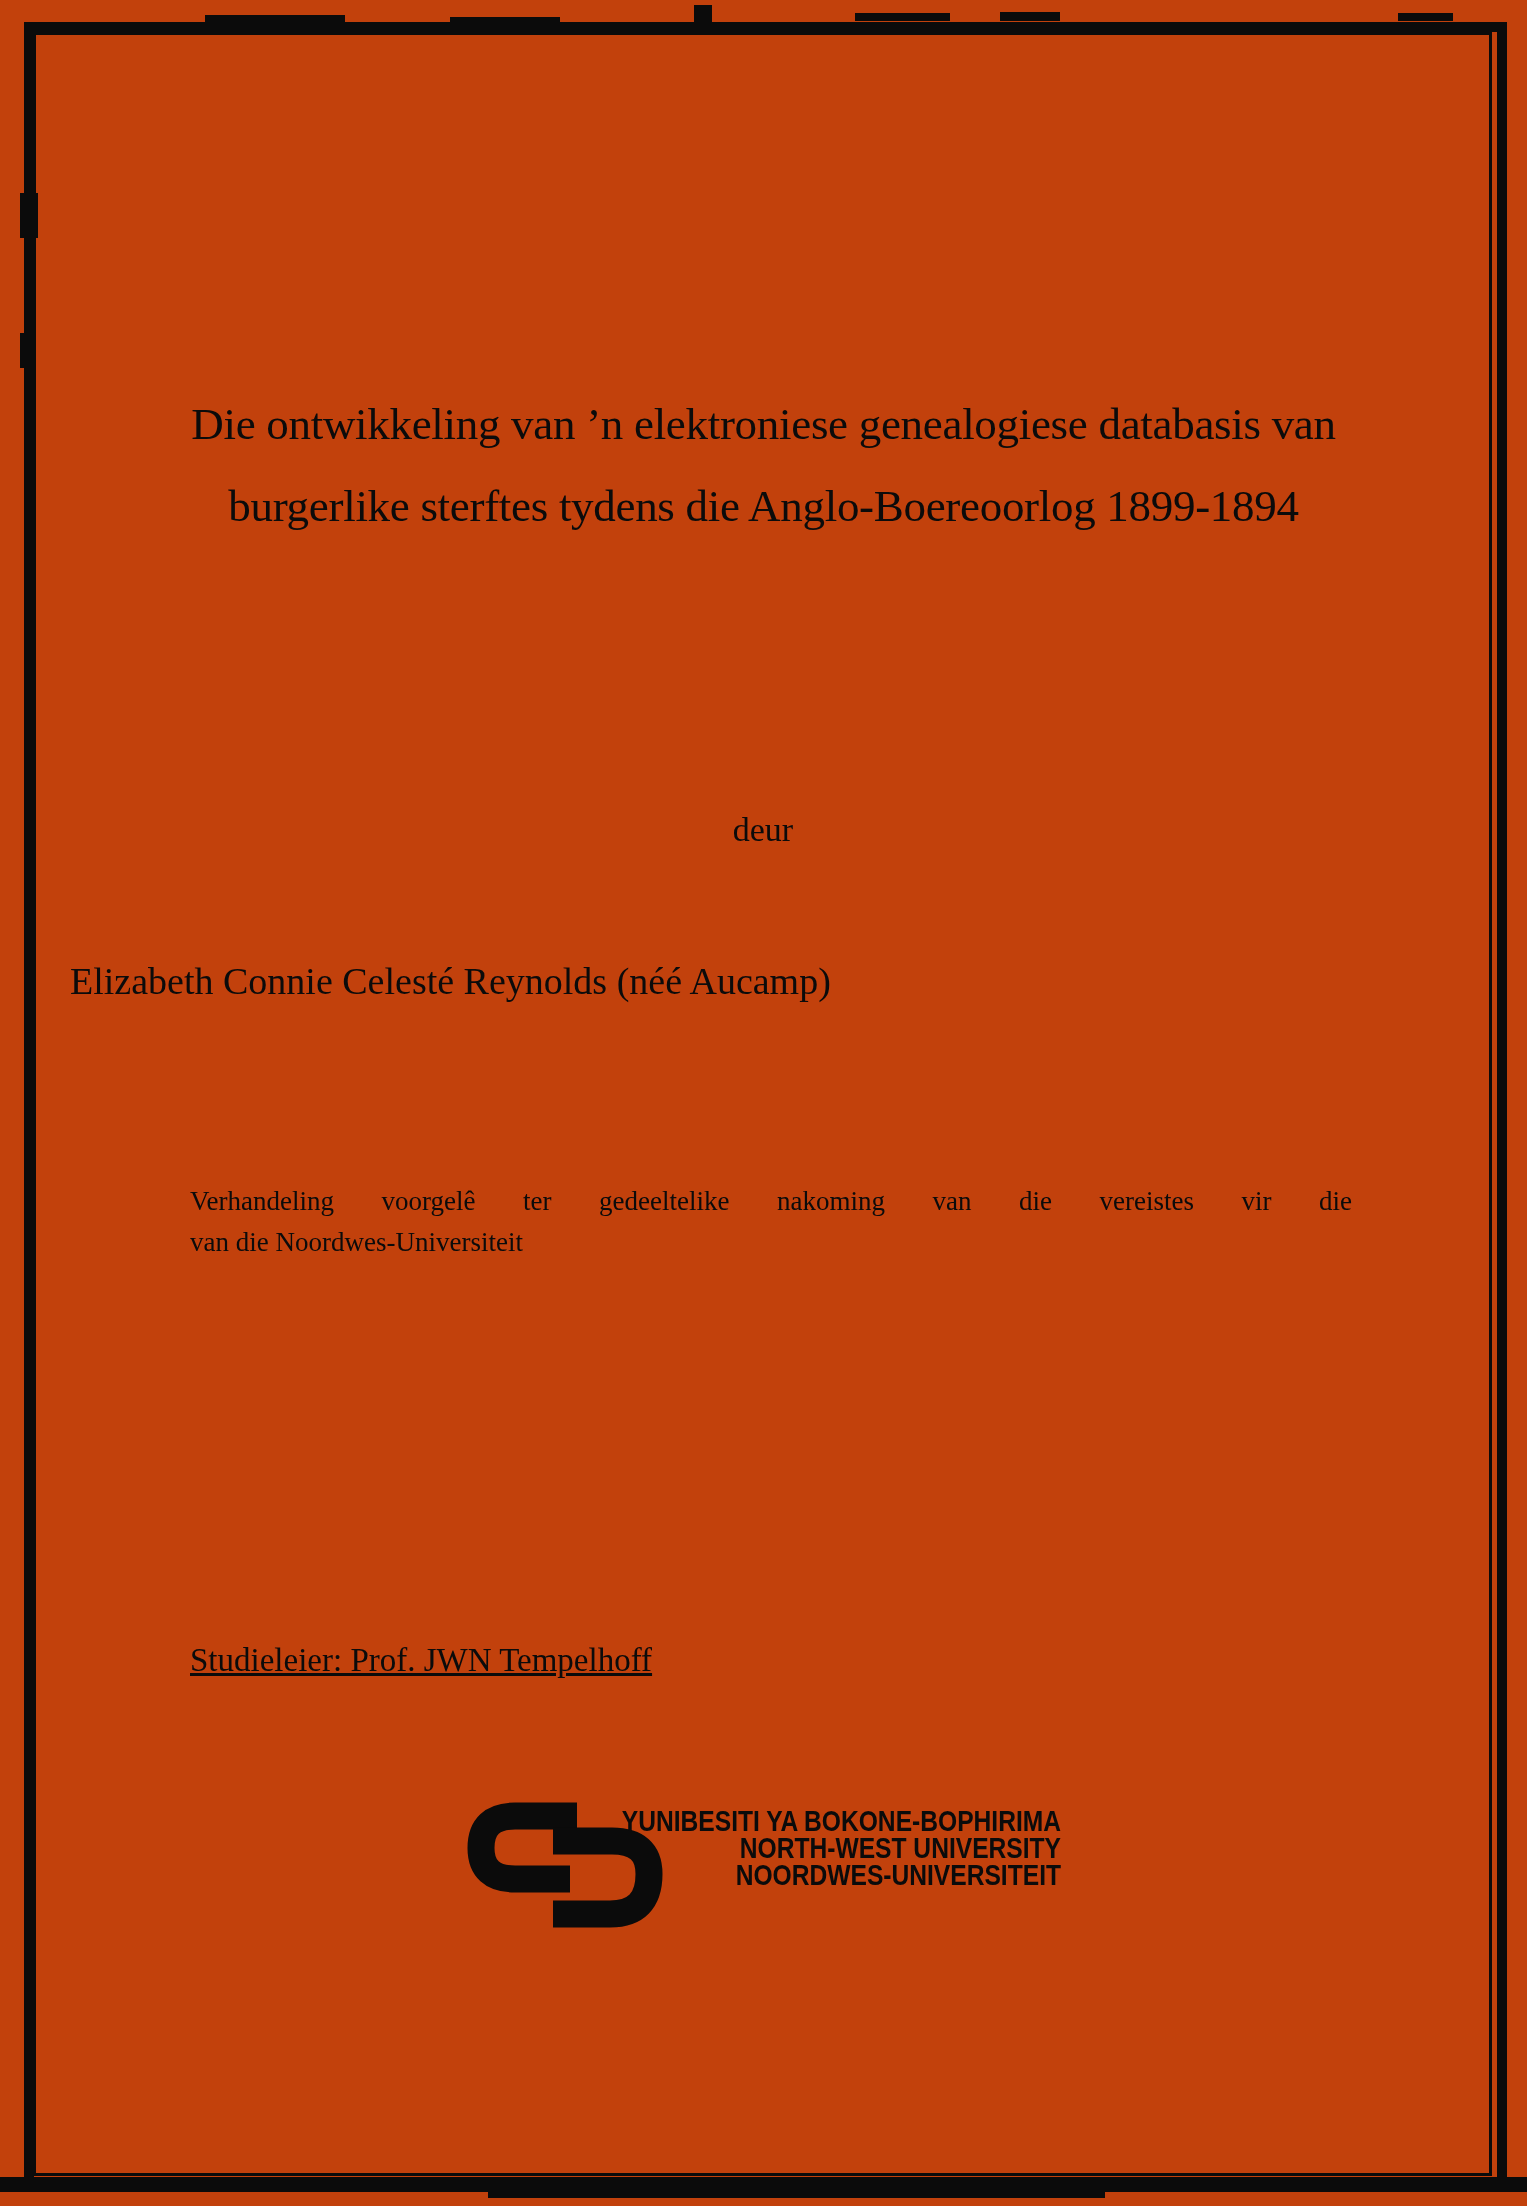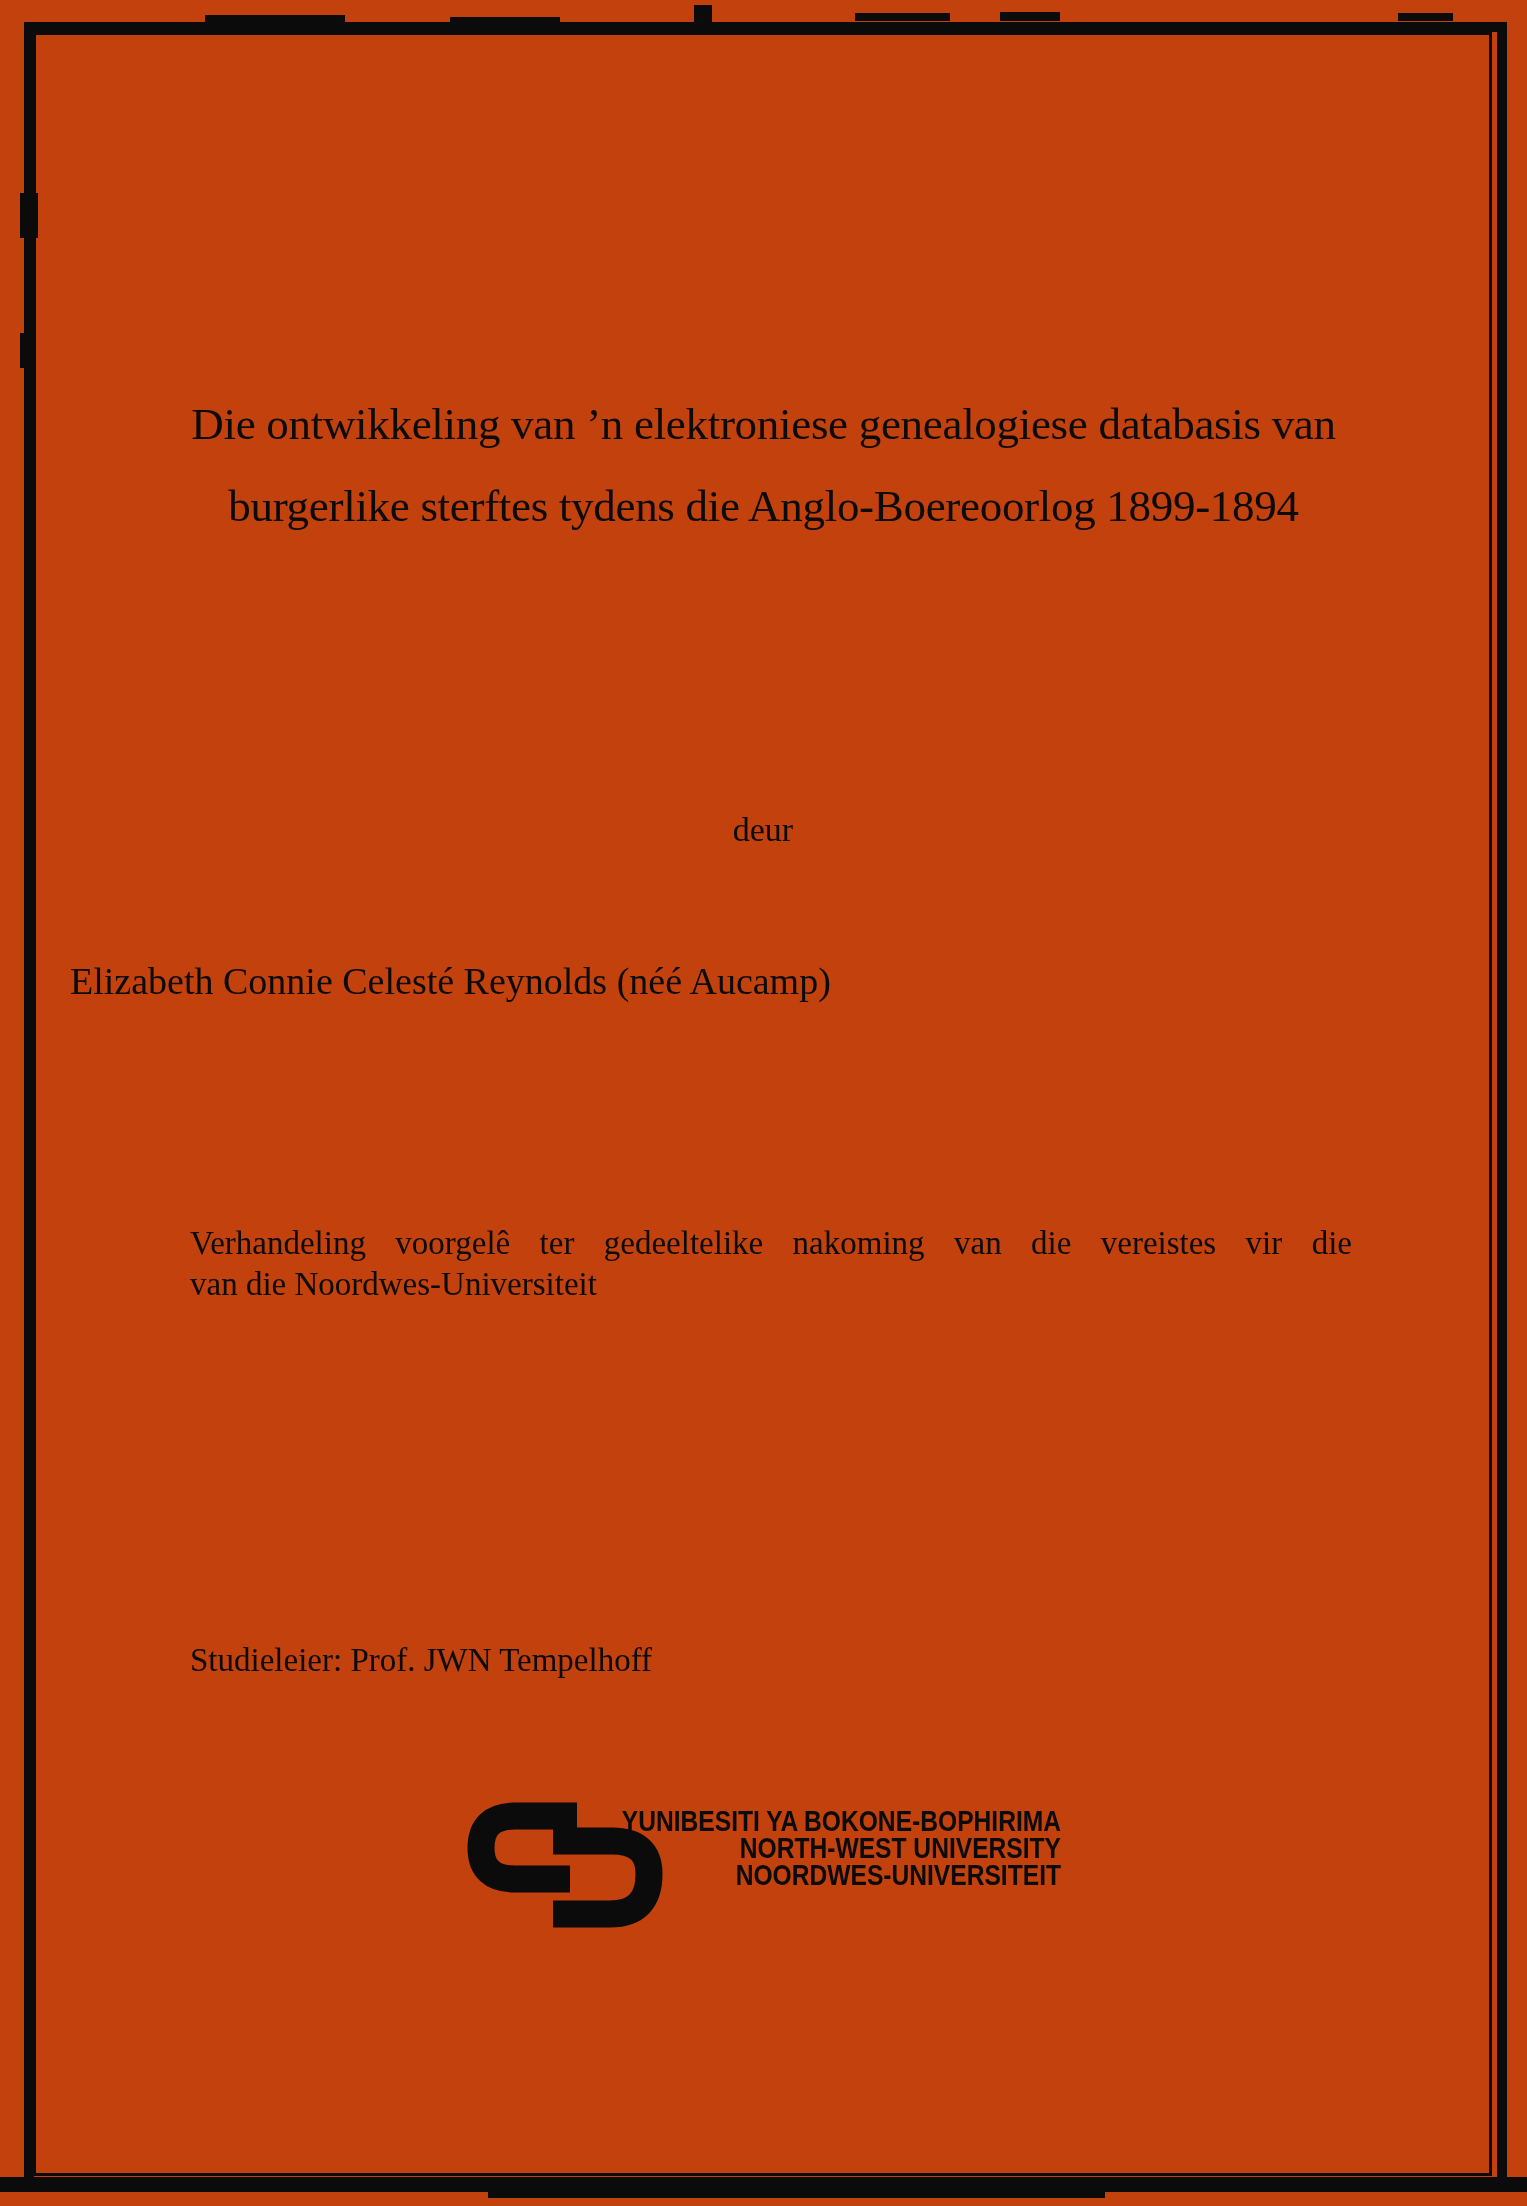--- a/index.html
+++ b/index.html
@@ -46,34 +46,35 @@
   .author {
     position: absolute;
     left: 40px; right: 40px; top: 957px;
     text-align: left;
     font-size: 38px;
     line-height: 48px;
     padding-left: 30px;
   }
   .description {
     position: absolute;
-    left: 190px; top: 1223px;
+    left: 190px; top: 1181px;
     width: 1162px;
-    font-size: 33px;
+    font-size: 27px;
     line-height: 41px;
   }
   .description .just {
     text-align: justify;
     text-align-last: justify;
   }
   .supervisor-block {
     position: absolute;
     left: 190px; top: 1640px;
     font-size: 33px;
     line-height: 41px;
+    text-decoration: underline;
   }
   
   .logo-mark { position: absolute; left: 458px; top: 1796px; }
   .logo-text {
     position: absolute;
     top: 1807px;
     right: 466px;
     width: 640px;
     text-align: right;
     font-family: "Liberation Sans", "DejaVu Sans", sans-serif;

